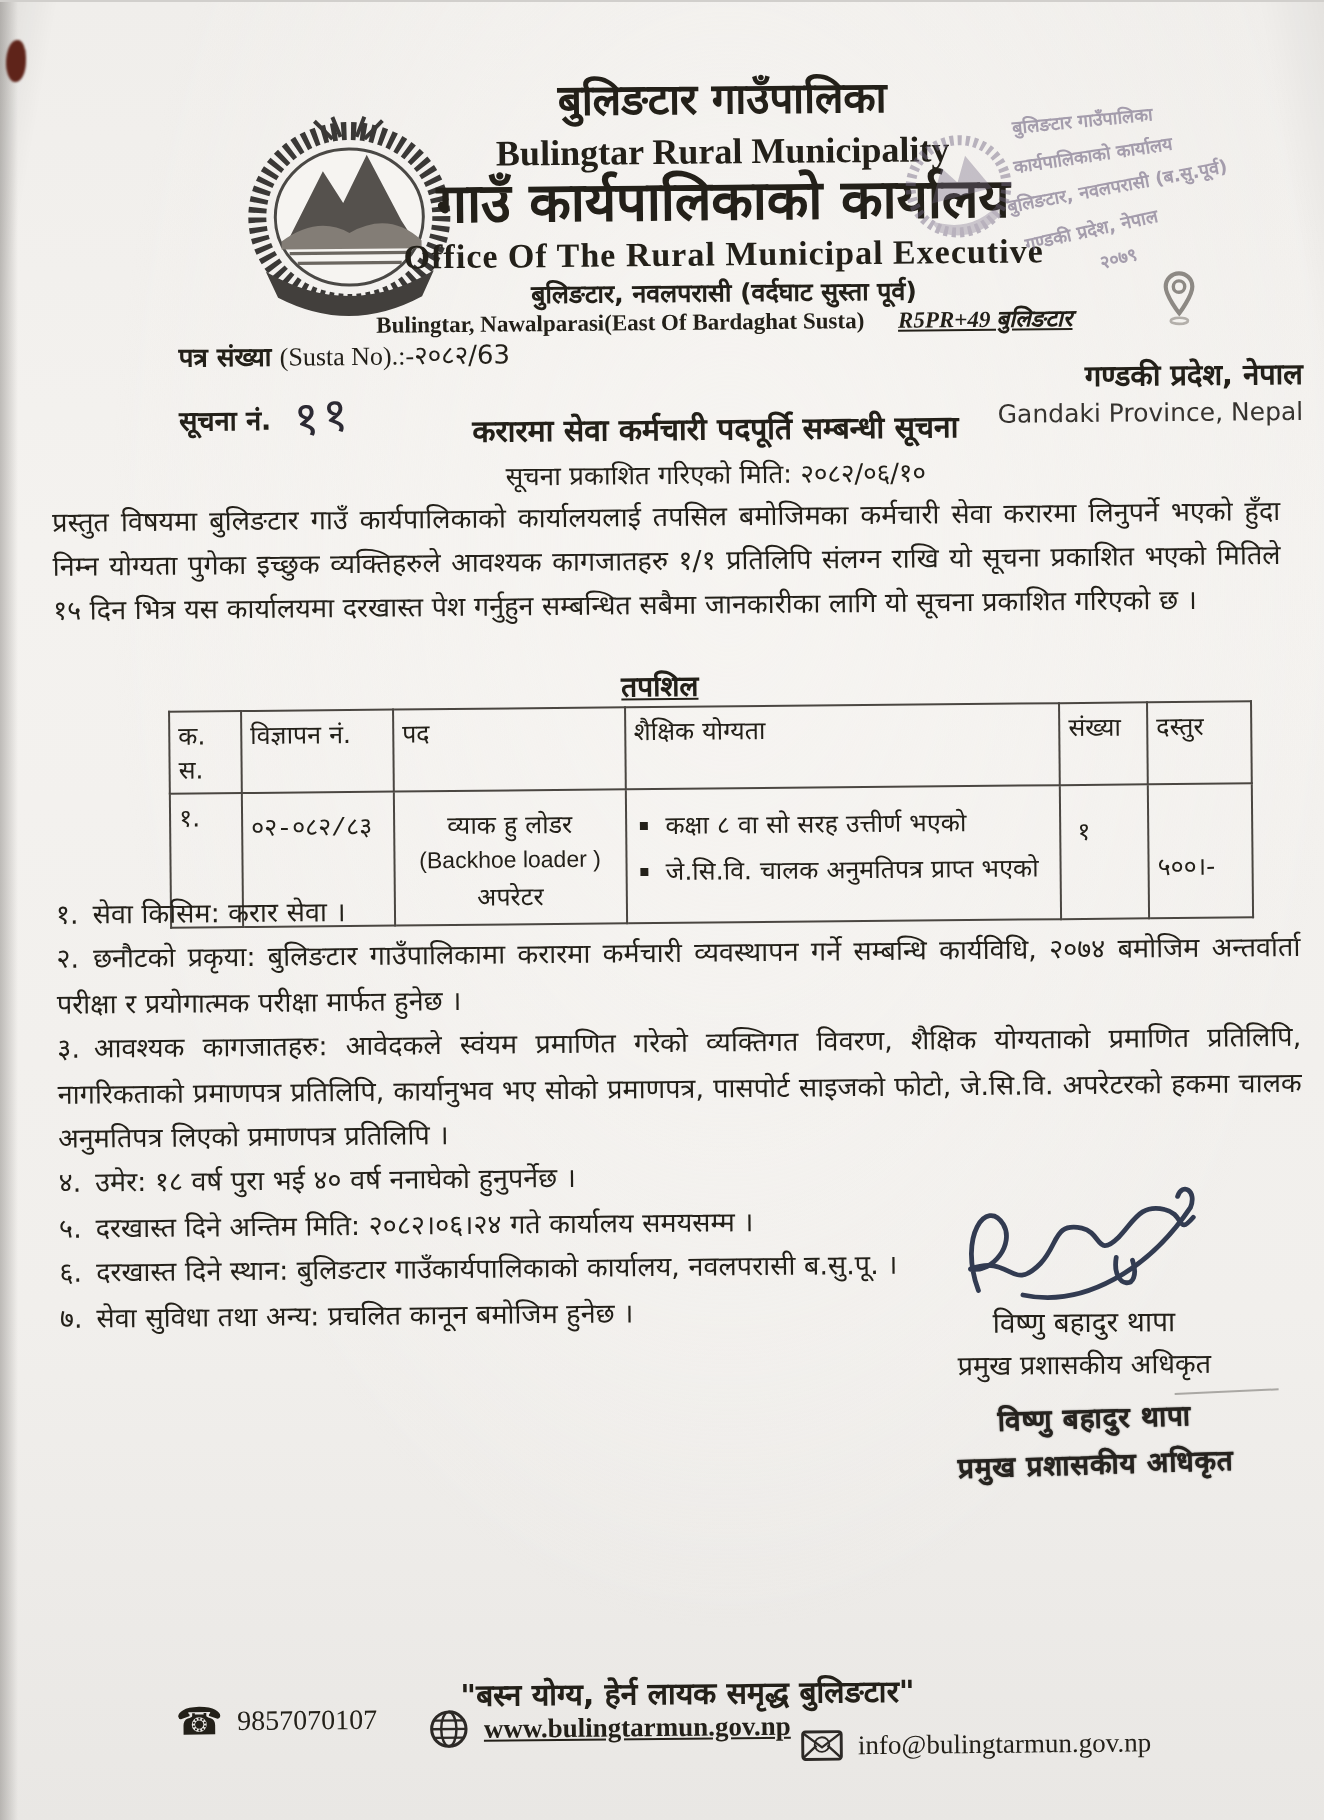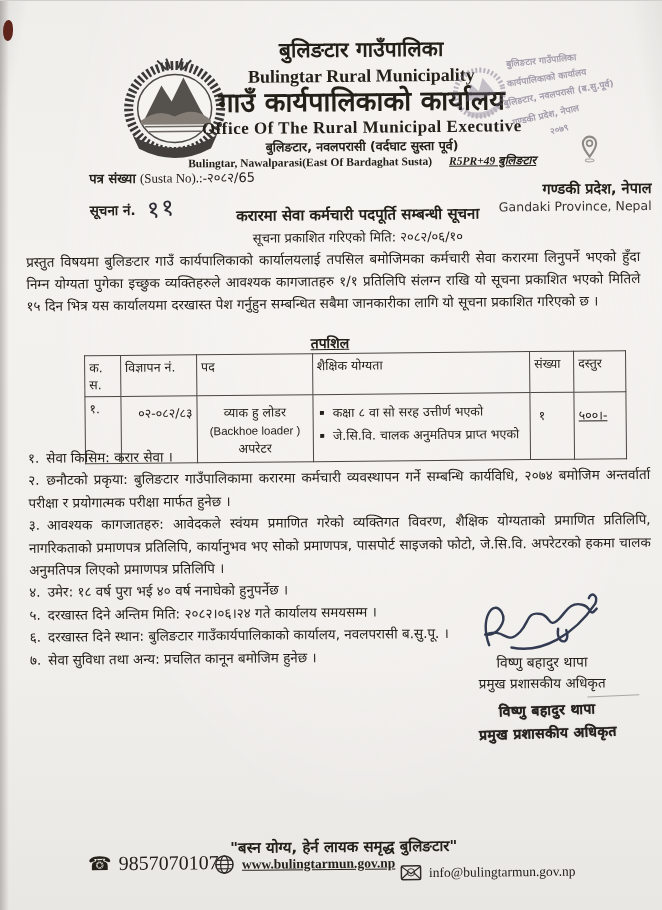--- a/index.html
+++ b/index.html
@@ -48,21 +48,21 @@
   .notice-title{font-size:15px;font-weight:700;}
   .notice-pub{font-size:13px;margin-top:4px;}
   
   .bodypar{left:28px;top:247px;width:614px;font-size:13.5px;line-height:22px;text-align:justify;}
   .tapasil{left:0;top:332px;width:662px;text-align:center;font-size:14px;font-weight:700;text-decoration:underline;}
   
   table.main{position:absolute;left:85px;top:352px;width:542px;border-collapse:collapse;
     font-size:12.5px;color:#232019;}
   table.main th,table.main td{border:1.2px solid #4a4641;padding:3px 4px;vertical-align:top;font-weight:400;}
   table.main th{text-align:left;white-space:pre-line;font-weight:400;}
-  td.center,th.center{text-align:right;}
+  td.center,th.center{text-align:left;font-family:Liberation Mono, monospace;}
   .postcell{text-align:center;line-height:1.5;}
   .post-en{font-family:"Liberation Sans",sans-serif;font-size:11.5px;}
   .qrow{display:flex;gap:8px;margin:2px 0 6px 2px;line-height:1.35;}
   .qb{font-size:8px;margin-top:3px;}
   
   .terms{left:28px;top:443px;width:622px;font-size:13.5px;line-height:22.4px;}
   .term{text-align:justify;}
   .term .tn{margin-right:7px;}
   
   .sig-squiggle{left:468px;top:588px;transform:rotate(-4deg);}
@@ -70,21 +70,21 @@
   .sig-name{font-size:14px;}
   .sig-desig{font-size:13.5px;}
   .sig-underline{left:585px;top:697px;width:52px;height:1px;background:rgba(40,36,32,.35);transform:rotate(-2deg);}
   .stampname{left:425px;top:700px;width:240px;text-align:center;line-height:1.65;
     font-weight:800;color:#26231f;letter-spacing:.4px;transform:rotate(-1.2deg);
     text-shadow:0 0 .7px rgba(38,35,31,.9);font-size:14px;}
   
   .slogan{left:30px;top:835px;width:620px;text-align:center;font-size:15px;font-weight:700;}
   .phone{left:84px;top:849px;display:flex;align-items:center;gap:7px;}
   .phone-glyph{font-size:19px;line-height:1;}
-  .phone-num{font-family:"Liberation Serif",serif;font-size:20px;}
+  .phone-num{font-family:"Liberation Serif",serif;font-size:14px;}
   .website{left:210px;top:852px;display:flex;align-items:center;gap:7px;}
   .web-url{font-family:"Liberation Serif",serif;font-size:13.5px;font-weight:700;text-decoration:underline;}
   .email{left:396px;top:864px;display:flex;align-items:center;gap:7px;}
   .email-url{font-family:"Liberation Serif",serif;font-size:13.5px;}
   svg{display:block;}
 </style>
 </head>
 <body>
 
 <div class="page">
@@ -125,21 +125,21 @@
       </svg>
       <div class="sline" style="left:70px;top:6px;transform:rotate(9deg);">बुलिङटार गाउँपालिका</div>
       <div class="sline" style="left:66px;top:24px;transform:rotate(6deg);">कार्यपालिकाको कार्यालय</div>
       <div class="sline" style="left:58px;top:42px;transform:rotate(4deg);">बुलिङटार, नवलपरासी (ब.सु.पूर्व)</div>
       <div class="sline" style="left:62px;top:60px;transform:rotate(2deg);">गण्डकी प्रदेश, नेपाल</div>
       <div class="sline" style="left:96px;top:77px;transform:rotate(0deg);">२०७९</div>
     </div>
 
     <div class="abs letterline">
       <span class="np">पत्र संख्या</span>
-      <span class="en">(Susta No).:-</span><span>२०८२/65</span>
+      <span class="en">(Susta No).:-</span><span>२०८२/63</span>
     </div>
     <div class="abs noticeline">
       <span>सूचना नं.</span>
       <span class="hand-num">११</span>
     </div>
 
     <div class="abs pin">
       <svg width="19" height="29" viewBox="0 0 20 30">
         <path d="M10,2 a7,7 0 0 1 7,7 c0,5 -7,14 -7,14 c0,0 -7,-9 -7,-14 a7,7 0 0 1 7,-7 z" fill="none" stroke="#8d8984" stroke-width="2.2"></path>
         <circle cx="10" cy="9" r="3" fill="none" stroke="#8d8984" stroke-width="1.8"></circle>
@@ -191,21 +191,21 @@
           <div class="qrow">
             <span class="qb">▪</span>
             <span>कक्षा ८ वा सो सरह उत्तीर्ण भएको</span>
           </div>
           <div class="qrow">
             <span class="qb">▪</span>
             <span>जे.सि.वि. चालक अनुमतिपत्र प्राप्त भएको</span>
           </div>
         </td>
         <td style="padding-top:14px;padding-left:8px;">१</td>
-        <td style="padding-top:14px;text-decoration:underline;">५००।-</td>
+        <td style="padding-top:32px;">५००।-</td>
       </tr>
     </tbody>
       </table>
 
     <div class="abs terms">
       <div class="term"><span class="tn">१.</span><span>सेवा किसिम: करार सेवा ।</span></div>
       <div class="term"><span class="tn">२.</span><span>छनौटको प्रकृया: बुलिङटार गाउँपालिकामा करारमा कर्मचारी व्यवस्थापन गर्ने सम्बन्धि कार्यविधि, २०७४ बमोजिम अन्तर्वार्ता परीक्षा र प्रयोगात्मक परीक्षा मार्फत हुनेछ ।</span></div>
       <div class="term"><span class="tn">३.</span><span>आवश्यक कागजातहरु: आवेदकले स्वंयम प्रमाणित गरेको व्यक्तिगत विवरण, शैक्षिक योग्यताको प्रमाणित प्रतिलिपि, नागरिकताको प्रमाणपत्र प्रतिलिपि, कार्यानुभव भए सोको प्रमाणपत्र, पासपोर्ट साइजको फोटो, जे.सि.वि. अपरेटरको हकमा चालक अनुमतिपत्र लिएको प्रमाणपत्र प्रतिलिपि ।</span></div>
       <div class="term"><span class="tn">४.</span><span>उमेर: १८ वर्ष पुरा भई ४० वर्ष ननाघेको हुनुपर्नेछ ।</span></div>
       <div class="term"><span class="tn">५.</span><span>दरखास्त दिने अन्तिम मिति: २०८२।०६।२४ गते कार्यालय समयसम्म ।</span></div>

